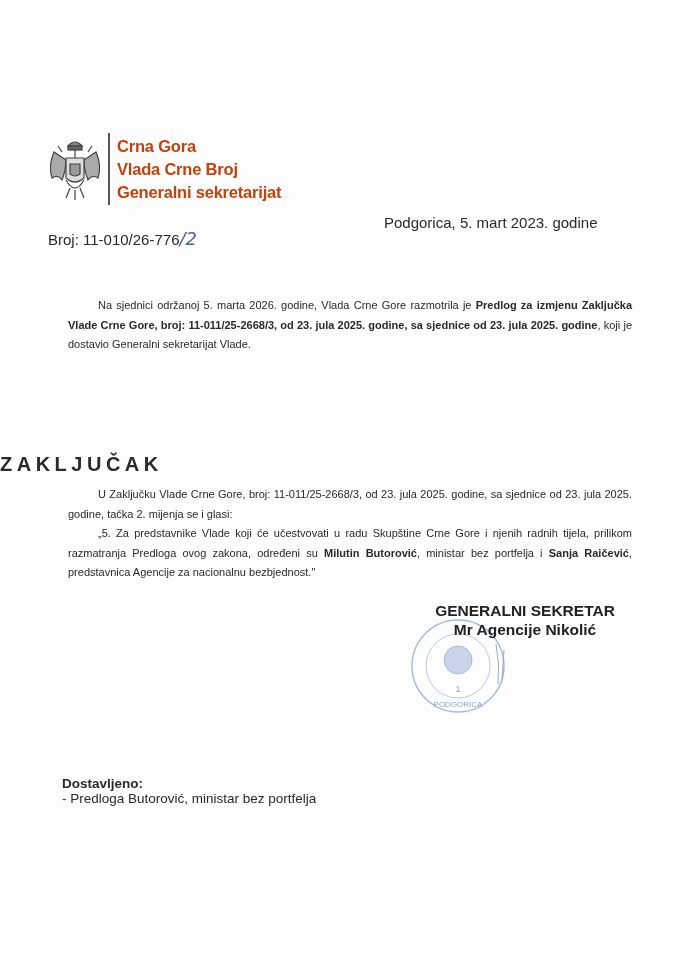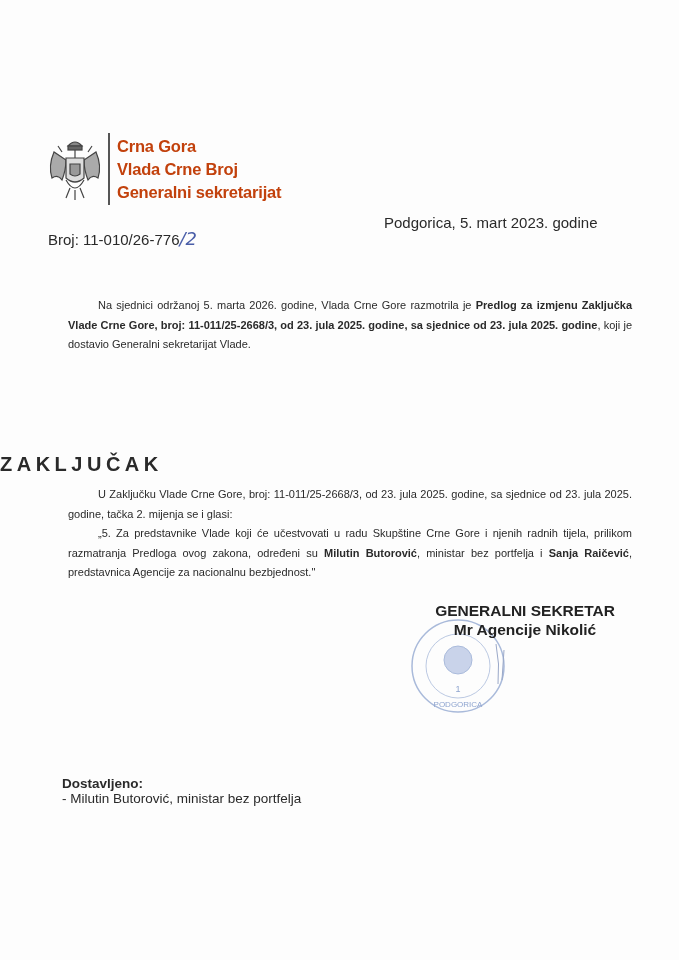--- a/index.html
+++ b/index.html
@@ -72,14 +72,14 @@
   <text x="50" y="78" font-size="9" fill="#8ea4cf" text-anchor="middle" font-family="Liberation Sans, sans-serif">1</text>
   <text x="50" y="93" font-size="8" fill="#8ea4cf" text-anchor="middle" font-family="Liberation Sans, sans-serif">PODGORICA</text>
   <path d="M88 30 Q92 50 90 70 M96 36 L94 66" stroke="#9aa8c8" stroke-width="1" fill="none"></path>
 </svg>
 
 <div class="abs sig" style="top:602px">GENERALNI SEKRETAR</div>
 <div class="abs sig" style="top:621px">Mr Agencije Nikolić</div>
 
 <div class="abs dost">
   <div class="lbl">Dostavljeno:</div>
-  <div>- Milutin Butorović, ministar bez portfelja</div>
+  <div>- Predloga Butorović, ministar bez portfelja</div>
 </div>
 
 </body></html>

